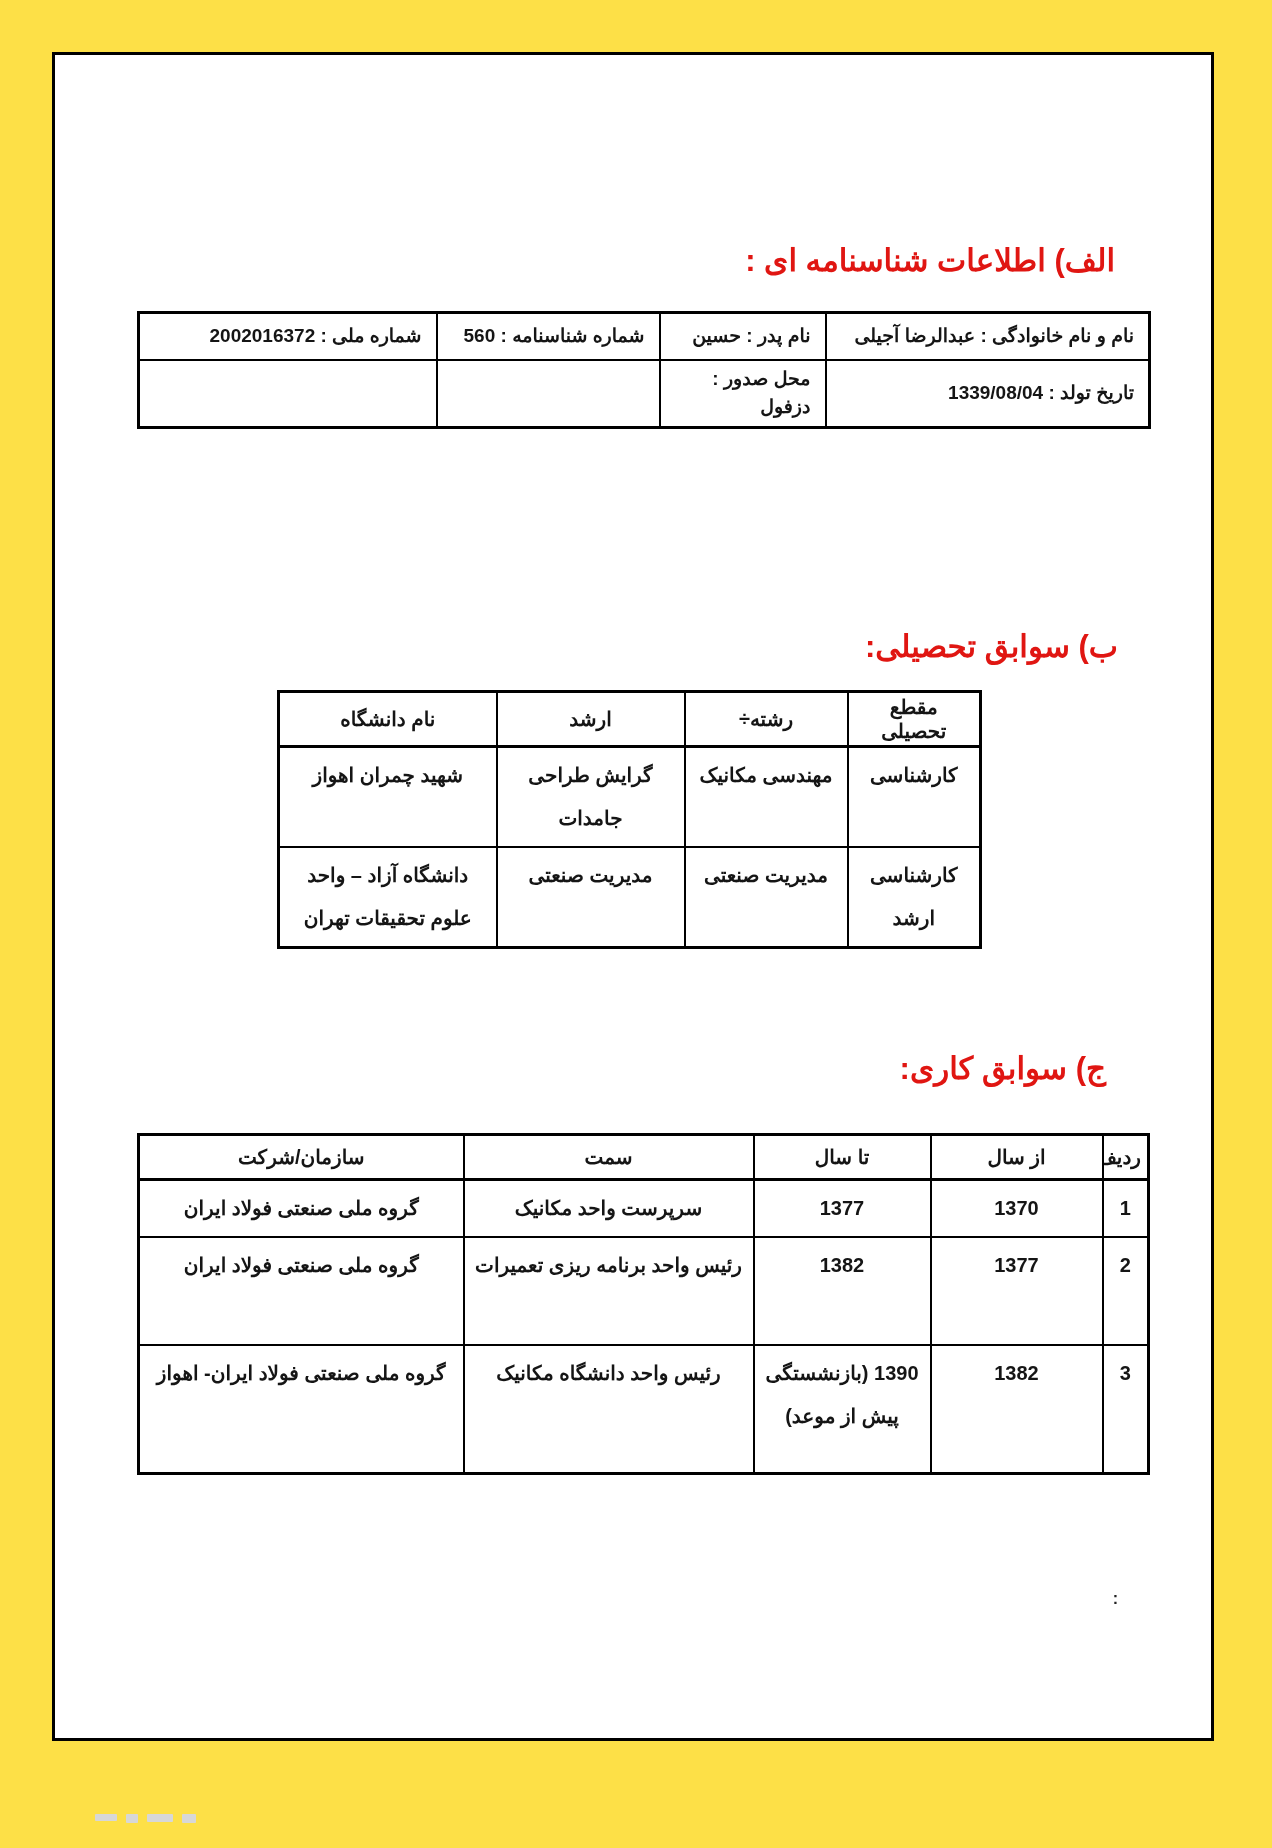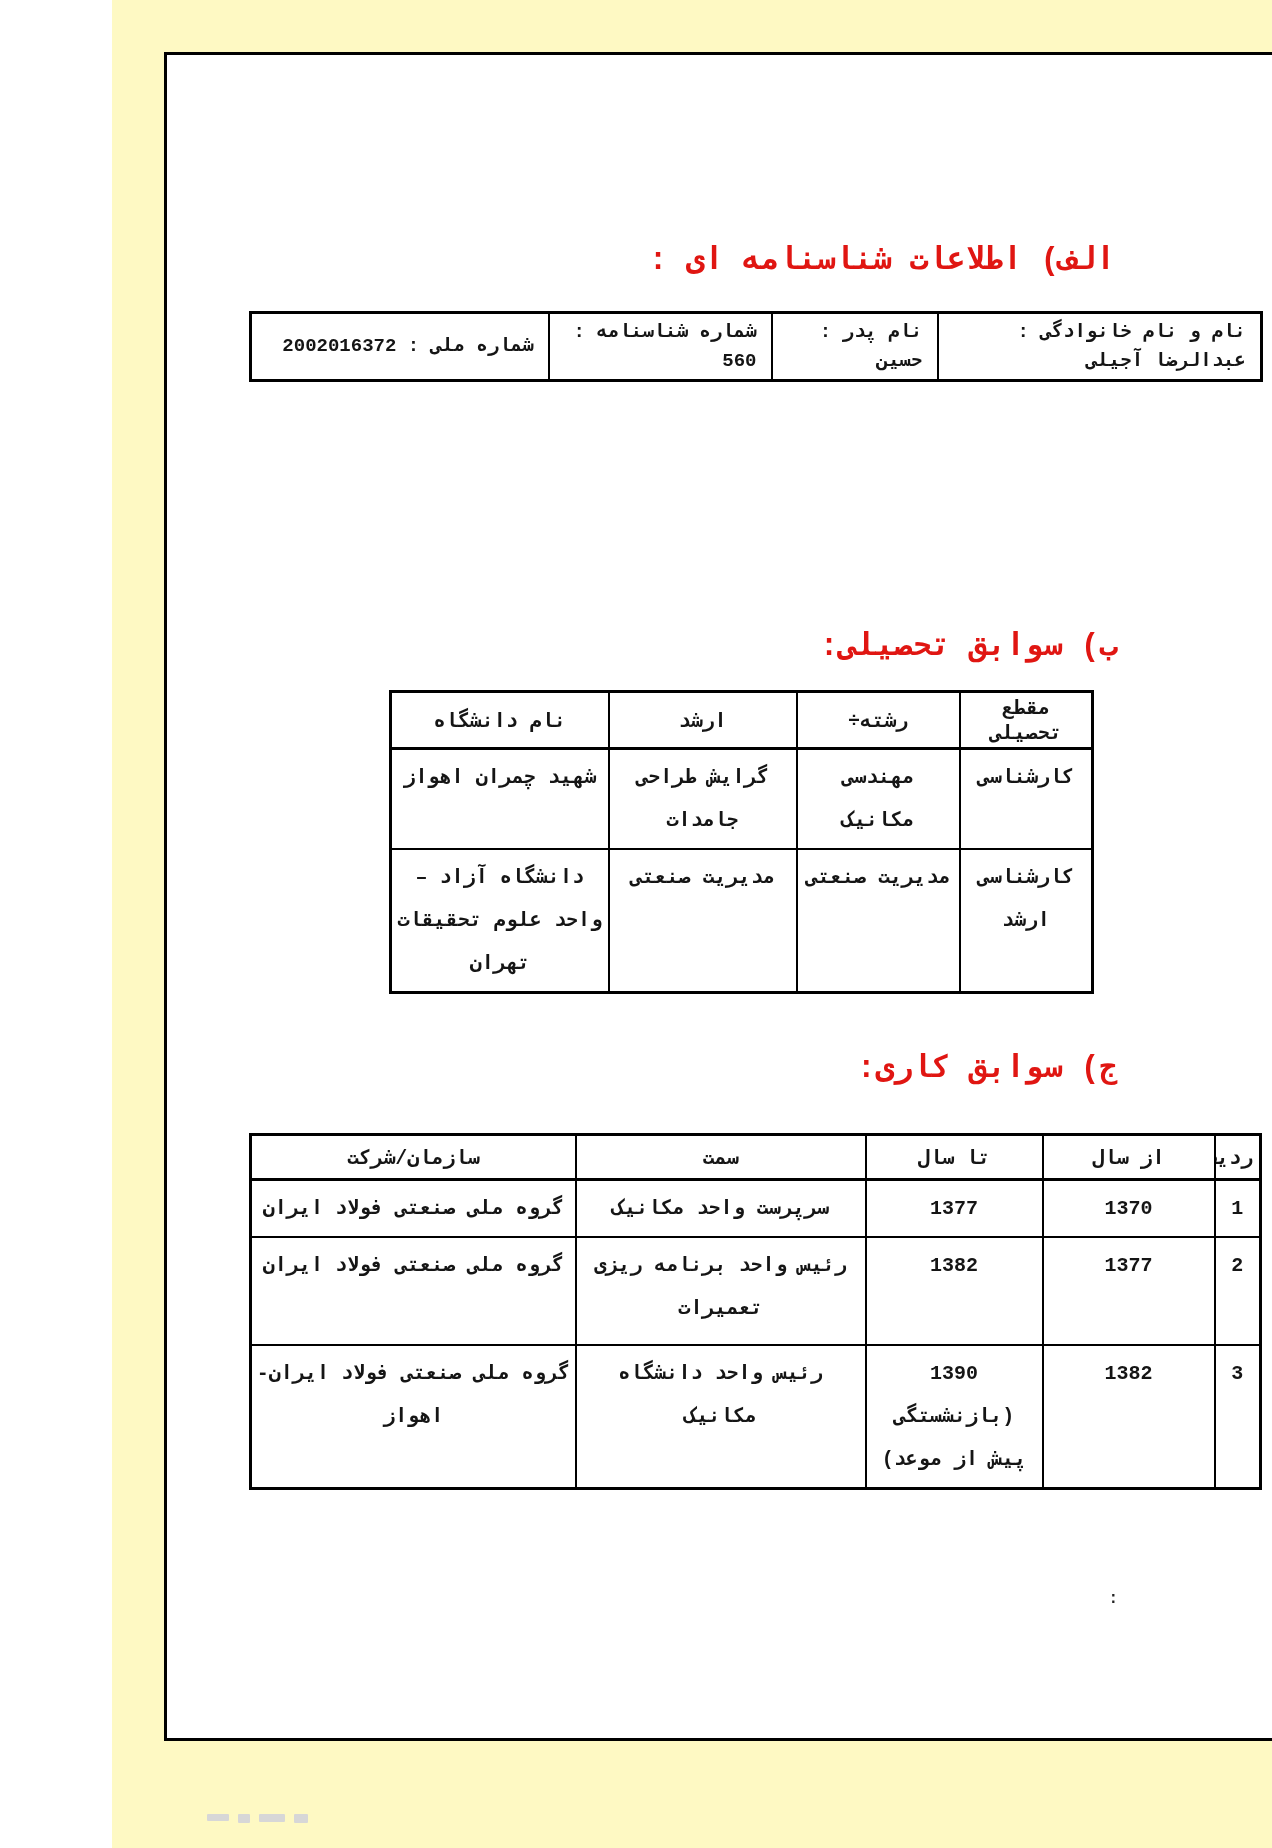--- a/index.html
+++ b/index.html
@@ -1,31 +1,31 @@
 <!DOCTYPE html>
 <html lang="fa" dir="rtl"><head>
 <meta charset="utf-8">
 <style>
   html,body{margin:0;padding:0;background:#ffffff;}
   .canvas{
-    position:relative;width:1160px;height:1848px;background:#fef9c3;
-    font-family:Liberation Mono, monospace;
+    position:relative;width:1272px;height:1848px;background:#fde047;
+    font-family:Liberation Sans, sans-serif;
     color:#111111;direction:rtl;overflow:hidden;
   }
   .page-frame{
     position:absolute;left:52px;top:52px;width:1162px;height:1689px;
     border:3px solid #000000;box-sizing:border-box;background:#ffffff;
   }
   .section-title{
     position:absolute;font-weight:bold;font-size:31px;color:#e01612;
     white-space:nowrap;line-height:1.2;
   }
   .title-a{top:242px;right:157px;}
   .title-b{top:628px;right:154px;}
-  .title-c{top:1050px;right:154px;}
+  .title-c{top:1050px;right:166px;}
   table.doc-table{
     position:absolute;border-collapse:collapse;table-layout:fixed;
     border:3px solid #000000;background:#ffffff;
   }
   table.doc-table td,table.doc-table th{
     border:2px solid #000000;box-sizing:border-box;
     font-weight:bold;color:#151515;overflow:hidden;
   }
   
   #identity-table{left:137px;top:311px;width:1011px;}
@@ -71,20 +71,26 @@
         <col style="width:166px">
         <col style="width:223px">
         <col style="width:298px">
     </colgroup>
     <tbody>
       <tr style="height:47px">
         <td>نام و نام خانوادگی : عبدالرضا آجیلی</td>
         <td>نام پدر :  حسین</td>
         <td>شماره شناسنامه : 560</td>
         <td>شماره ملی : 2002016372</td>
+      </tr>
+      <tr style="height:50px">
+        <td>تاریخ تولد : 1339/08/04</td>
+        <td>محل صدور : دزفول</td>
+        <td></td>
+        <td></td>
       </tr>
     </tbody>
   </table>
 
   <div class="section-title title-b">ب) سوابق تحصیلی:</div>
 
   <table class="doc-table" id="education-table">
     <colgroup>
       <col style="width:133px">
         <col style="width:163px">

